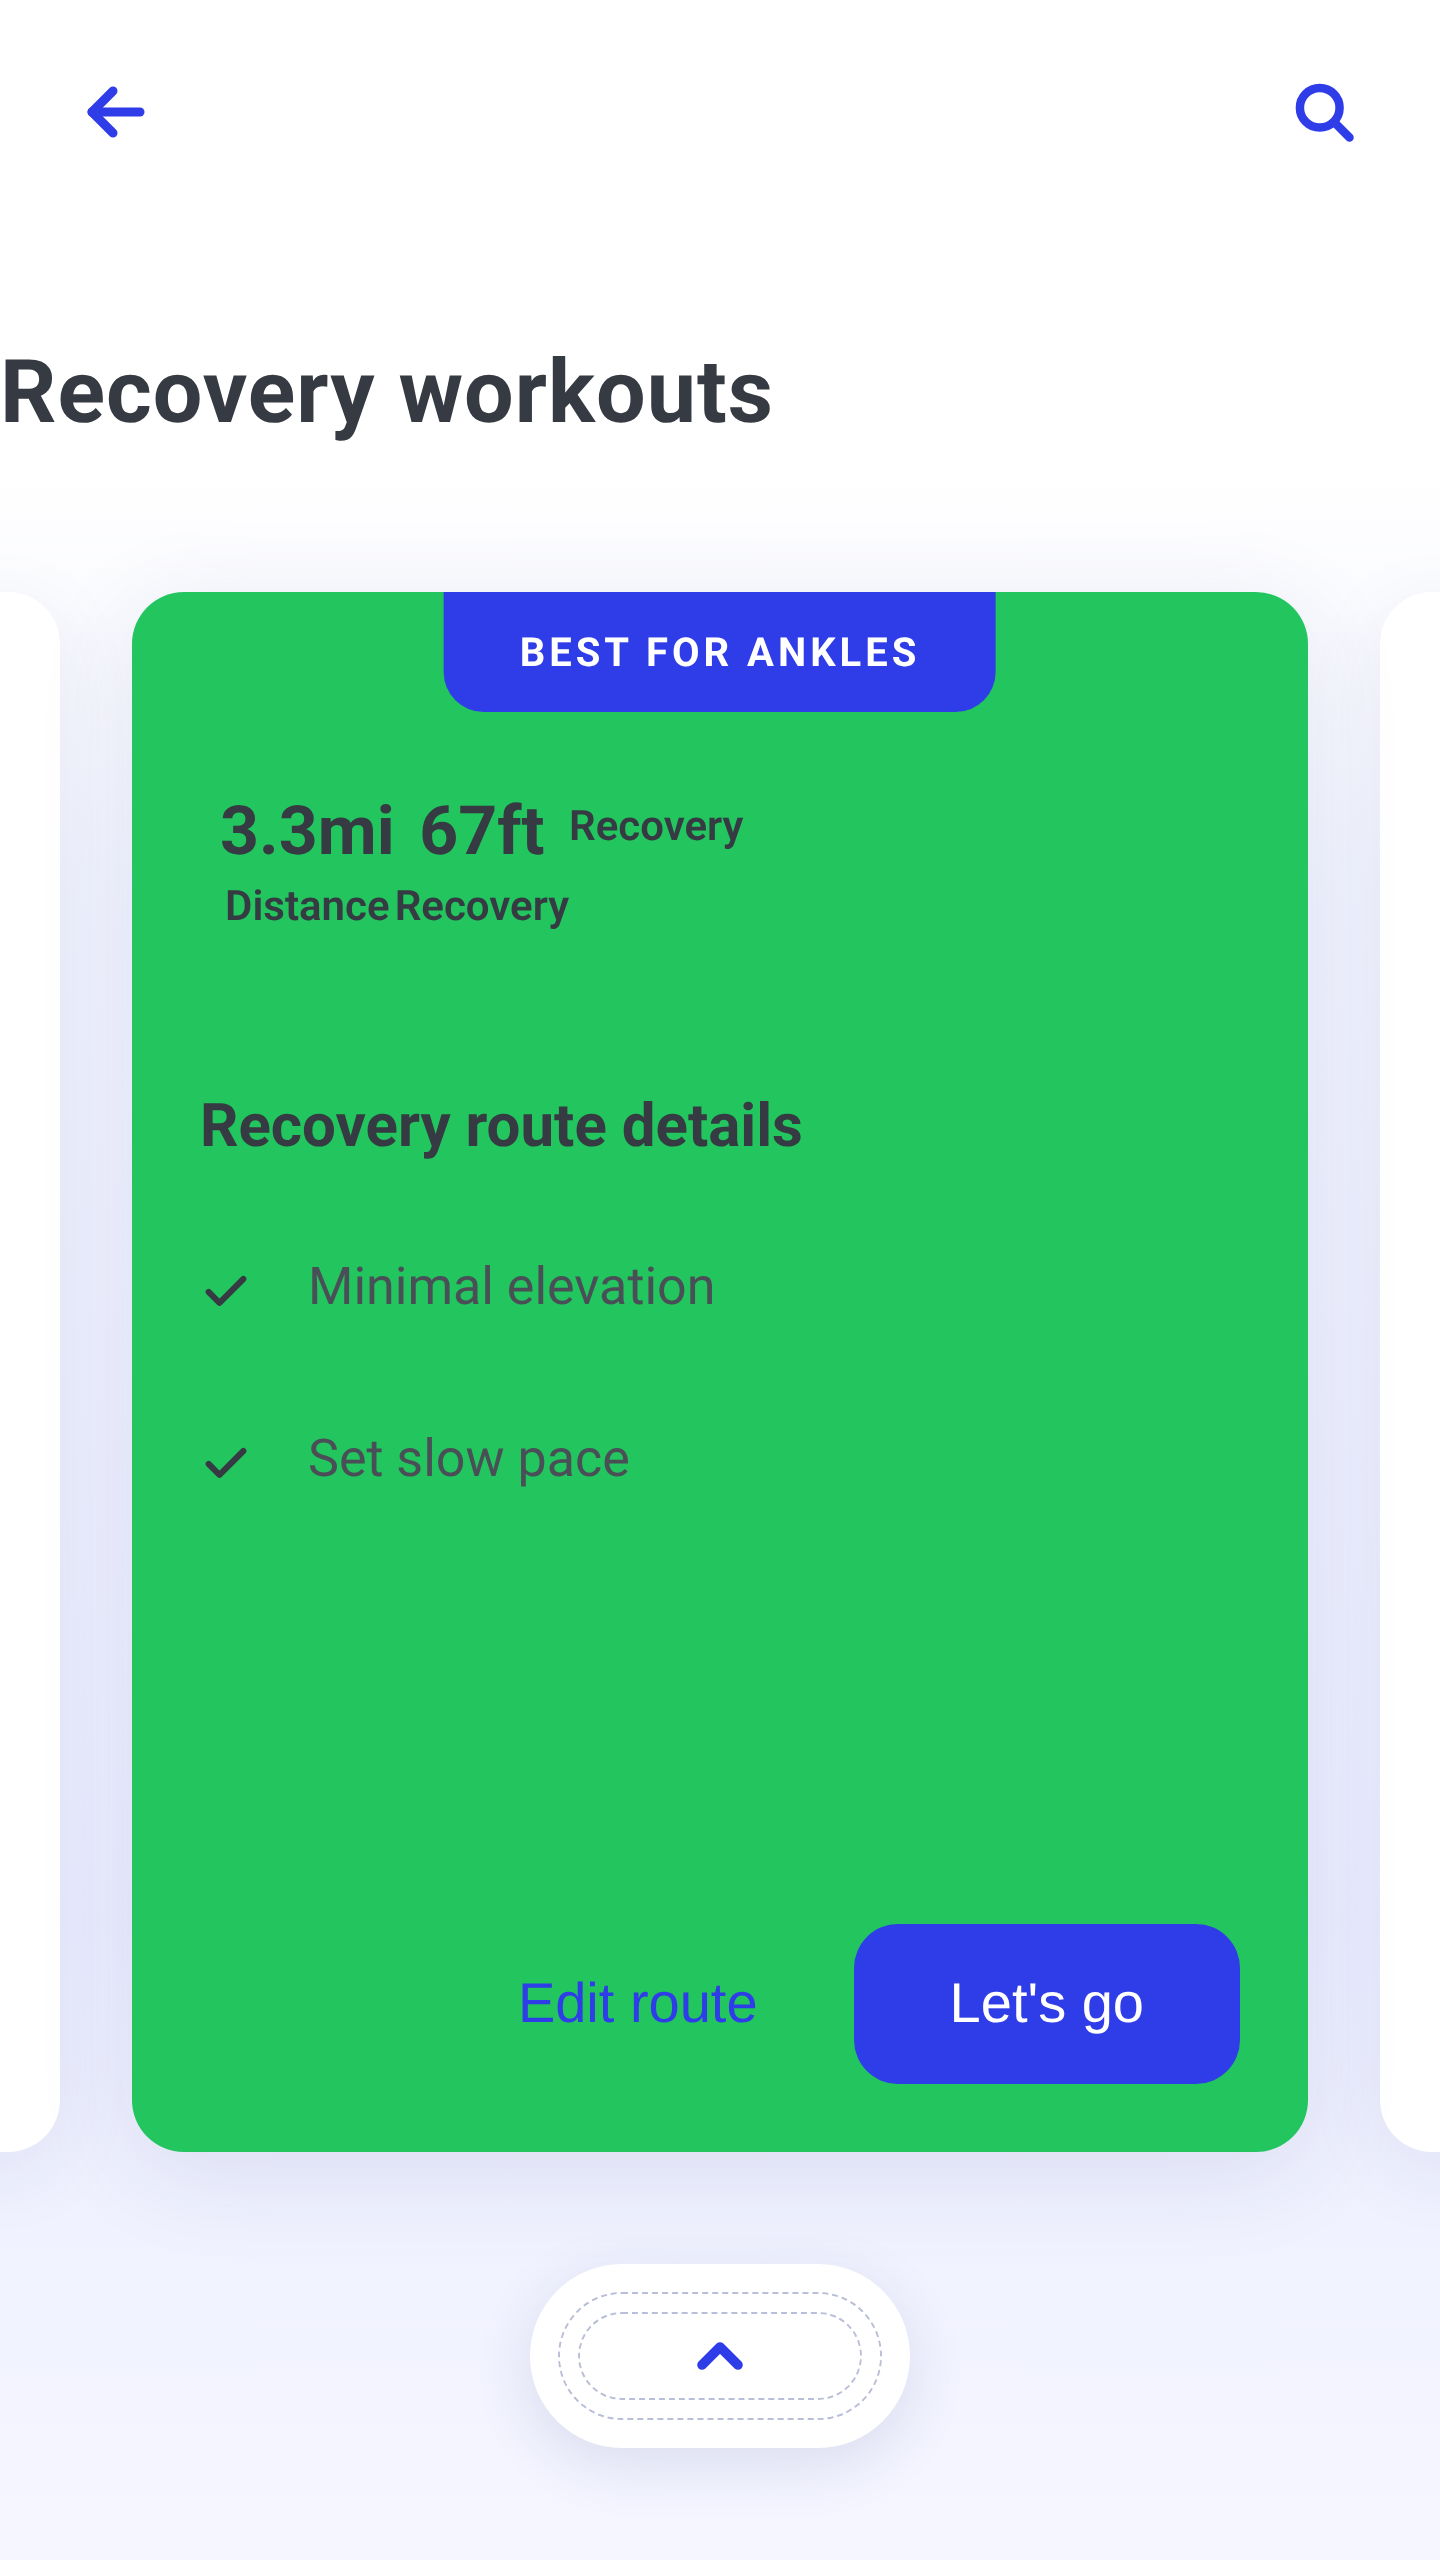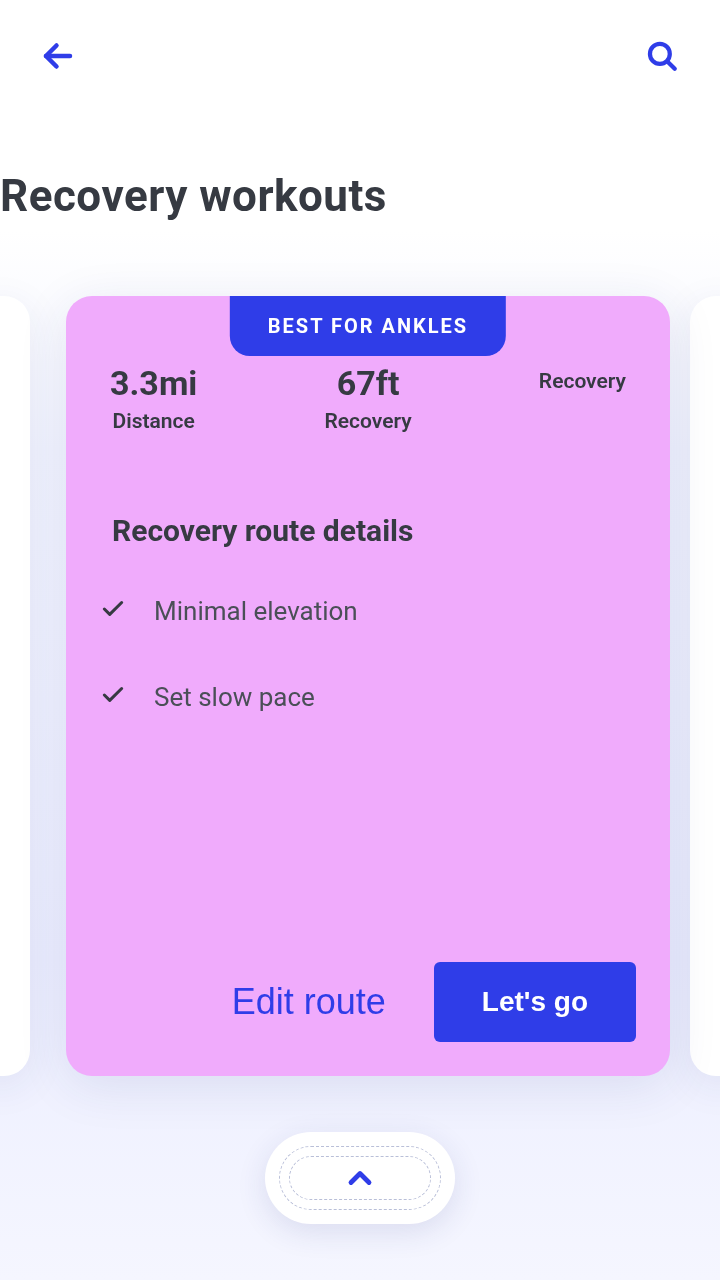--- a/index.html
+++ b/index.html
@@ -42,105 +42,103 @@
     height: 780px;
     background: #ffffff;
     border-radius: 26px;
     box-shadow: 0 10px 40px rgba(40,50,120,0.08);
   }
   .card-peek.left { left: -30px; }
   .card-peek.right { right: -30px; }
 
   .card {
     position: absolute;
-    left: 66px; right: 50px; top: 0;
+    left: 66px; right: 66px; top: 0;
     height: 780px;
-    background: #f0abfc;
+    background: #22c55e;
     border-radius: 26px;
     box-shadow: 0 10px 50px rgba(40,50,120,0.10);
     padding: 0 34px 34px 34px;
   }
 
   .badge {
     position: absolute;
     top: 0; left: 50%;
     transform: translateX(-50%);
     background: #2f3de8;
     color: #ffffff;
     font-weight: 700;
     letter-spacing: 2px;
     font-size: 20px;
     padding: 18px 38px;
     border-radius: 0 0 20px 20px;
   }
 
   .stats {
     display: flex;
-    justify-content: space-between;
-    margin-top: 67px;
+    justify-content: flex-start;
+    margin-top: 100px;
     padding: 0 10px;
-    gap: 24px;
   }
   .stat { text-align: center; }
   .stat-value {
     font-size: 34px;
     font-weight: 700;
     color: #363a42;
   }
   .stat-label {
     font-size: 21px;
     font-weight: 600;
     color: #363a42;
     margin-top: 6px;
   }
 
   .details-title {
     font-size: 30px;
     font-weight: 700;
     color: #363a42;
     margin-top: 80px;
-    margin-left: 12px;
   }
 
   .feature-list { margin-top: 48px; }
   .feature {
     display: flex;
-    align-items: flex-start;
+    align-items: flex-end;
     gap: 28px;
     margin-bottom: 56px;
   }
   .feature:last-child { margin-bottom: 0; margin-top: 32px; }
   .feature-text {
     font-size: 26px;
     color: #4a4f57;
   }
 
   .actions {
     position: absolute;
     bottom: 34px;
     left: 34px; right: 34px;
     display: flex;
     justify-content: flex-end;
     align-items: center;
     gap: 48px;
   }
   .btn-text {
     color: #2f3de8;
-    font-size: 36px;
+    font-size: 28px;
     font-weight: 500;
     cursor: pointer;
     background: none; border: none; margin-left: 43px;
   }
   .btn-primary {
     background: #2f3de8;
     color: #ffffff;
     font-size: 28px;
-    font-weight: 700;
+    font-weight: 400;
     padding: 24px 48px;
-    border-radius: 6px;
+    border-radius: 22px;
     border: none;
     cursor: pointer;
   }
 
   .expand-pill {
     position: absolute;
     bottom: 56px;
     left: 50%;
     transform: translateX(-50%);
     width: 190px;

